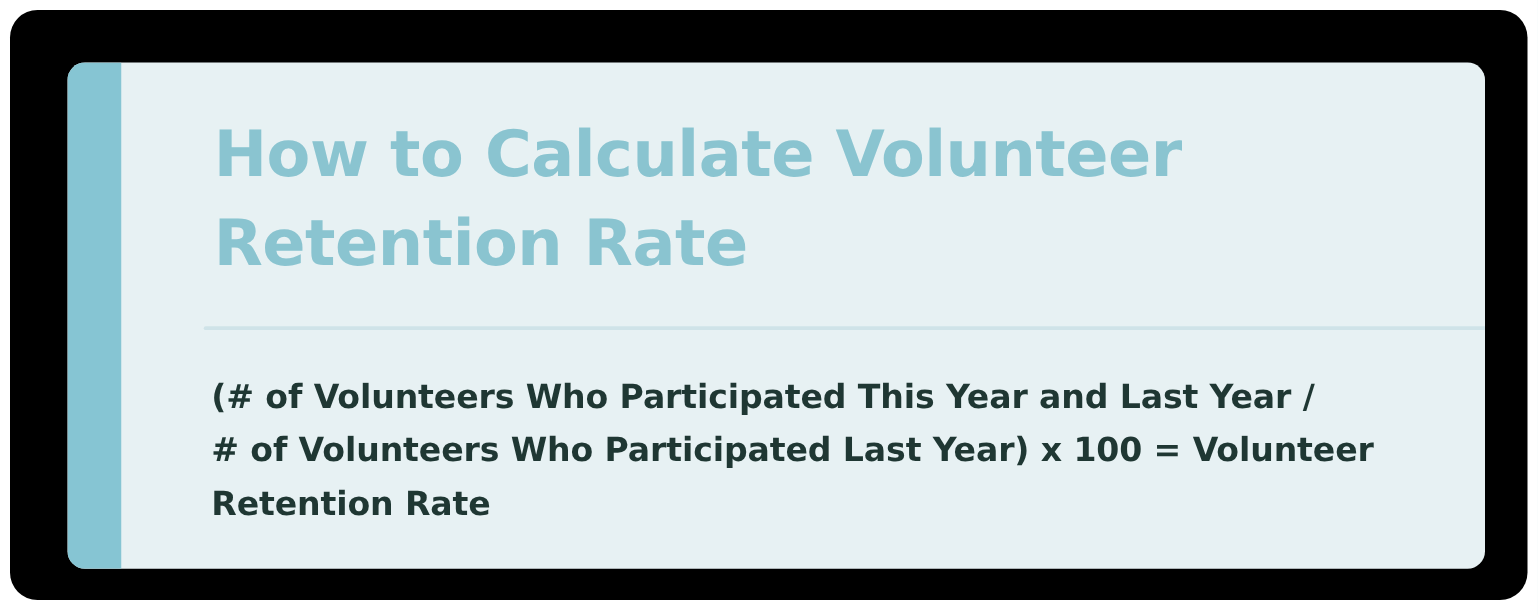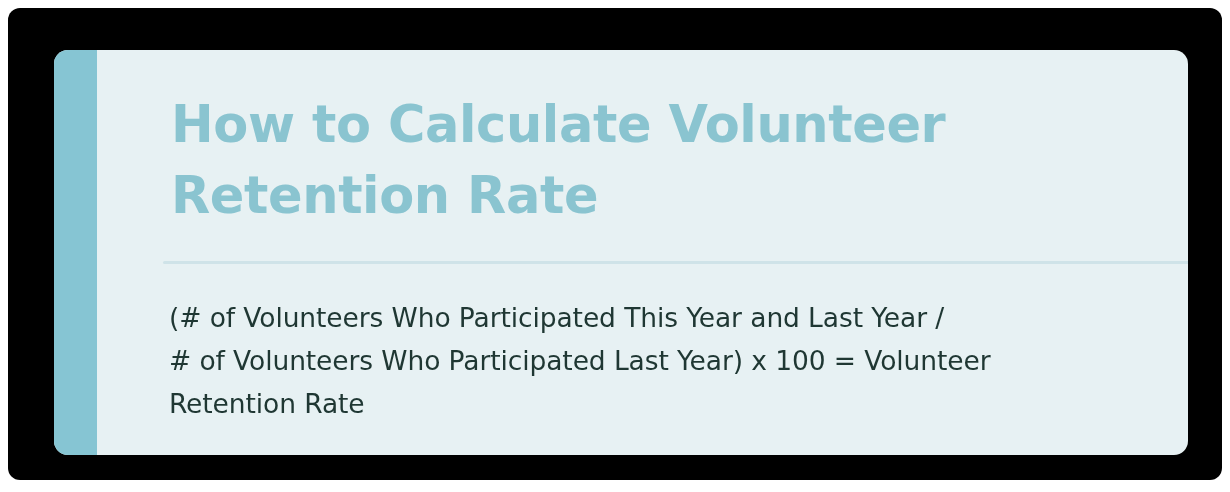--- a/index.html
+++ b/index.html
@@ -23,21 +23,21 @@
   }
 
   
   .outer-frame {
     position: absolute;
     left: 8px;
     top: 8px;
     width: 1214px;
     height: 472px;
     background: #000000;
-    border-radius: 12px;
+    border-radius: 22px;
     box-sizing: border-box;
   }
 
   
   .card {
     position: absolute;
     left: 46px;
     top: 42px;
     width: 1134px;
     height: 405px;
@@ -91,21 +91,21 @@
   }
 
   .body-text {
     position: absolute;
     left: 72px;
     top: 246px;
     width: 1010px;
     margin: 0;
     color: #1f3733;
     font-family: "DejaVu Sans", sans-serif;
-    font-weight: normal;
+    font-weight: bold;
     font-size: 26.5px;
     line-height: 43px;
     letter-spacing: -0.1px;
     white-space: pre-line;
   }
 </style>
 </head>
 <body>
 
 <div id="stage">

